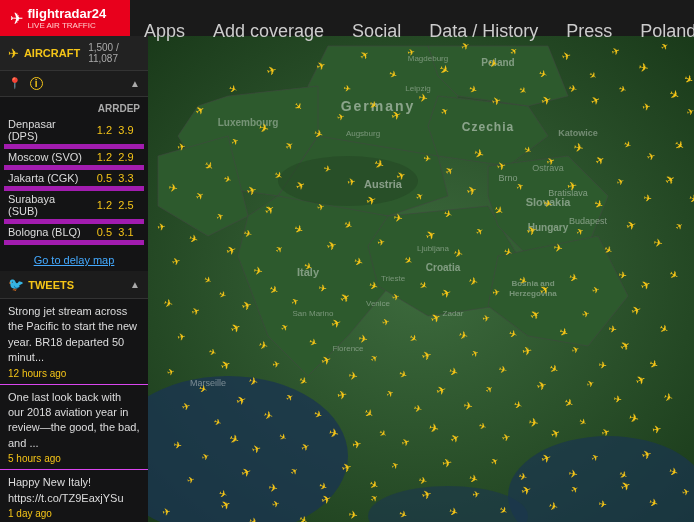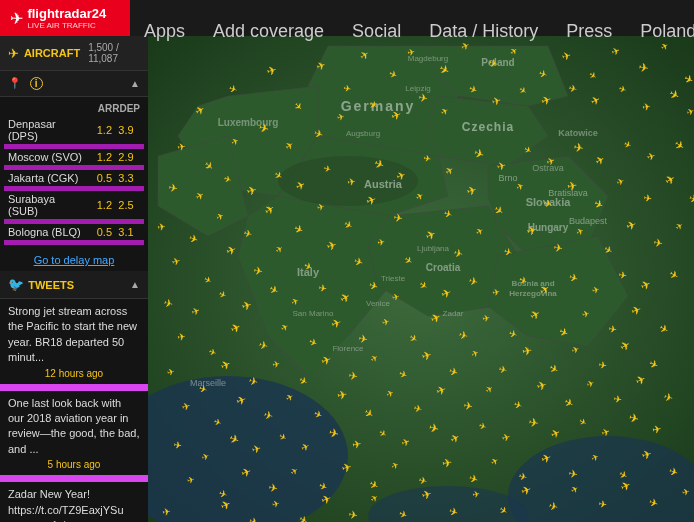--- a/index.html
+++ b/index.html
@@ -145,24 +145,24 @@
     .airport-row .a-dep { width: 28px; text-align: center; color: #f5c518; font-size: 11px; }
     .goto-map {
       text-align: center;
       padding: 5px 4px;
       color: #4af; font-size: 11px;
       cursor: pointer;
       text-decoration: underline;
     }
     .tweet-item {
       padding: 5px 8px;
-      border-bottom: 7px solid #d946ef;
+      border-bottom: 1px solid #d946ef;
     }
     .tweet-item .tweet-text { color: #ddd; font-size: 11px; line-height: 1.4; }
-    .tweet-item .tweet-time { color: #f5c518; font-size: 10px; margin-top: 2px; text-align: center; }
+    .tweet-item .tweet-time { color: #f5c518; font-size: 10px; margin-top: 2px; }
 
     
     #map-area {
       flex: 1;
       position: relative;
       overflow: hidden;
       background: #2d4a2d;
     }
 
     
@@ -273,21 +273,21 @@
     <div id="tweet-items">
         <div class="tweet-item">
     <div class="tweet-text">Strong jet stream across the Pacific to start the new year. BR18 departed 50 minut...</div>
     <div class="tweet-time">12 hours ago</div>
   </div>
         <div class="tweet-item">
     <div class="tweet-text">One last look back with our 2018 aviation year in review—the good, the bad, and ...</div>
     <div class="tweet-time">5 hours ago</div>
   </div>
         <div class="tweet-item">
-    <div class="tweet-text">Zadar New Year! https://t.co/TZ9EaxjYSu</div>
+    <div class="tweet-text">Happy New Italy! https://t.co/TZ9EaxjYSu</div>
     <div class="tweet-time">1 day ago</div>
   </div>
       </div>
 
     <div class="section-header">
       <div class="s-title">
         <span class="blog-icon">❝❝</span>
 
       </div>
 

